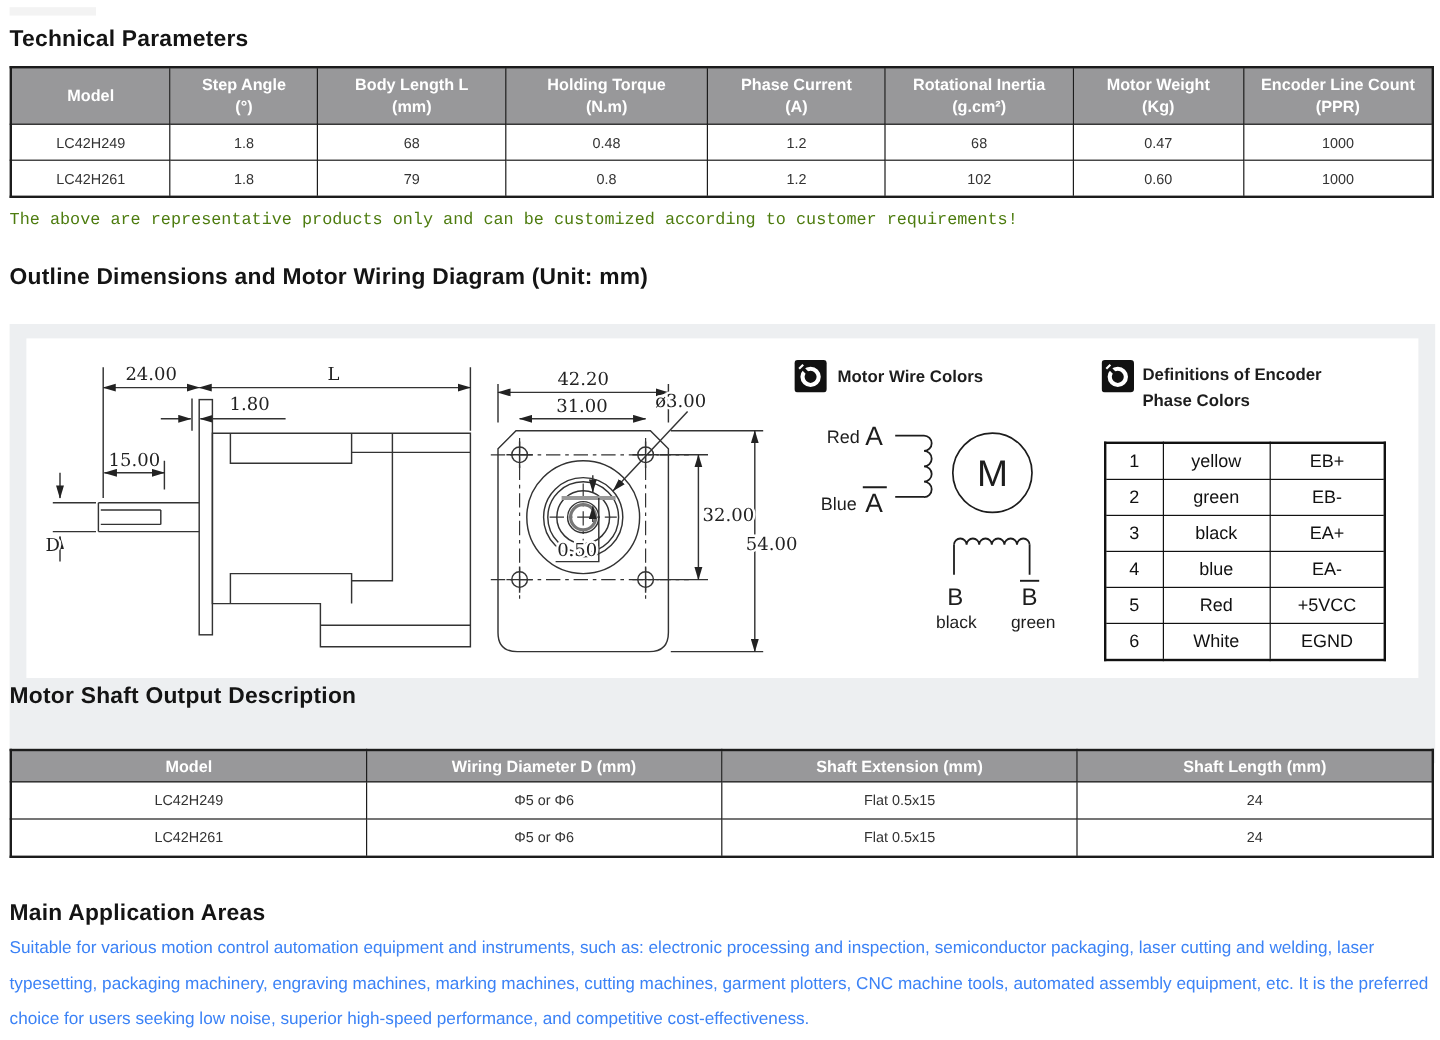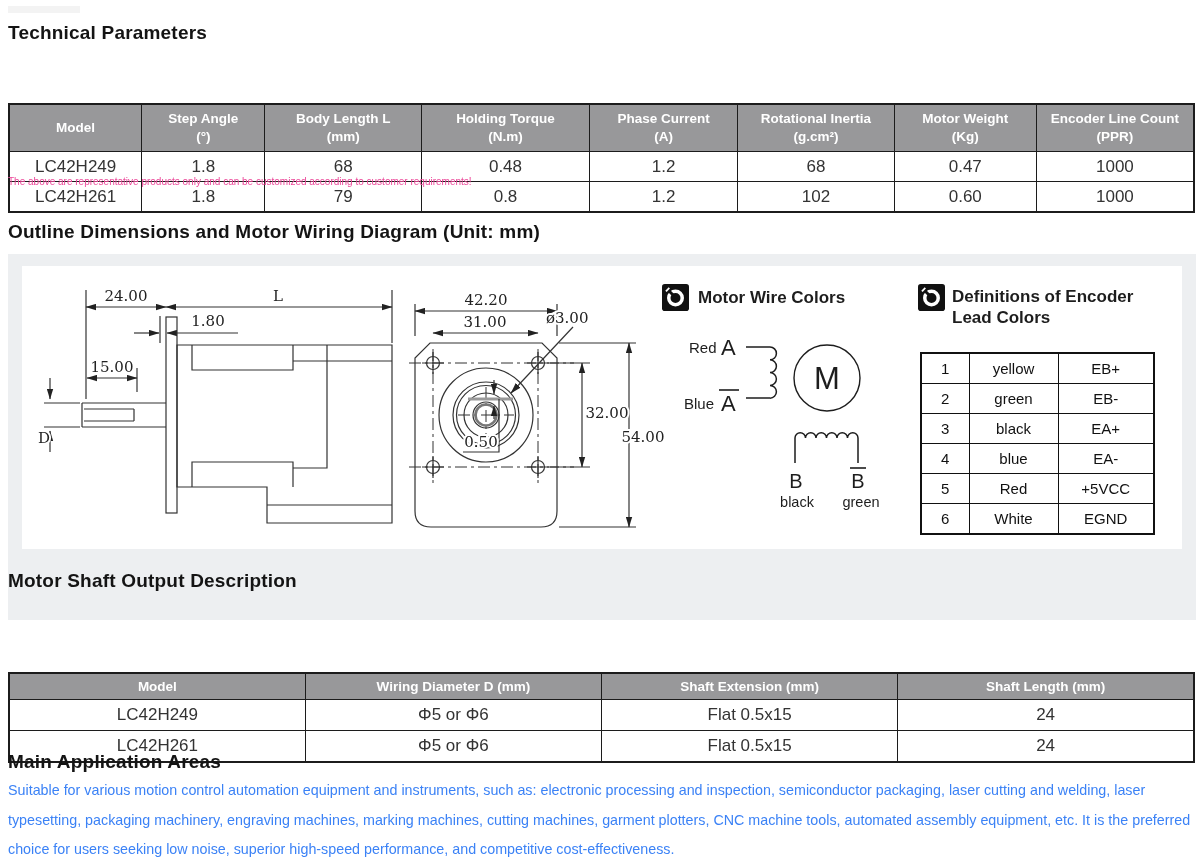--- a/index.html
+++ b/index.html
@@ -2,37 +2,37 @@
 <html><head>
 <meta charset="utf-8">
 <style>
   html,body{margin:0;padding:0;}
   body{width:1200px;height:867px;position:relative;background:#ffffff;
        font-family:"Liberation Sans",sans-serif;overflow:hidden;}
   .abs{position:absolute;}
   .sec-h{font-size:19px;font-weight:bold;color:#141414;letter-spacing:.2px;}
   
   table.params{border-collapse:collapse;table-layout:fixed;width:1187px;
-               border:2px solid #1c1c1c;margin-top:48px;}
+               border:2px solid #1c1c1c;}
   table.params th{background:#98989a;color:#ffffff;font-size:13.5px;font-weight:bold;
                   border:1px solid #1c1c1c;height:46px;line-height:18px;text-align:center;
                   padding:0 2px;}
   table.params td{border:1px solid #1c1c1c;height:29px;text-align:center;
-                  font-size:17px;color:#333333;padding:0 2px;}
+                  font-size:12px;color:#333333;padding:0 2px;}
   table.params2 th{height:25px;}
   table.params2 td{height:30px;}
-  .note{font-size:10px;color:#ec4899;}
+  .note{font-size:14px;color:#4d7c0f;font-family:Liberation Mono, monospace;}
   
   .panel{background:#edeff1;}
   .panel-inner{background:#ffffff;}
   .cad-t{font-family:"DejaVu Serif","Liberation Serif",serif;font-size:15px;fill:#222;
          paint-order:stroke;stroke:#ffffff;stroke-width:4px;}
   .wire-t{font-family:"Liberation Sans",sans-serif;fill:#1d1d1d;
           paint-order:stroke;stroke:#ffffff;stroke-width:3px;}
-  .sec-title{font-size:17px;font-weight:bold;color:#1d1d1d;line-height:21px;}
+  .sec-title{font-size:14px;font-weight:bold;color:#1d1d1d;line-height:21px;}
   
   table.enc{border-collapse:collapse;table-layout:fixed;width:233px;border:2px solid #111;}
   table.enc td{border:1.5px solid #111;height:29px;text-align:center;font-size:15px;
                color:#111;padding:0;}
   
   .apps-body{font-size:14.3px;line-height:29.5px;color:#3b82f6;width:1188px;}
   .frag{background:#f3f3f3;}
 </style>
 </head>
 <body>
@@ -83,21 +83,21 @@
     <td>0.60</td>
     <td>1000</td>
   </tr>
 </tbody>
   </table>
 
 <div class="abs note" style="left:8px;top:176px;">The above are representative products only and can be customized according to customer requirements!</div>
 
 <div class="abs sec-h" style="left:8px;top:221px;">Outline Dimensions and Motor Wiring Diagram (Unit: mm)</div>
 
-<div class="abs panel" style="left:8px;top:254px;width:1188px;height:366px;">
+<div class="abs panel" style="left:8px;top:270px;width:1188px;height:366px;">
   <div class="abs panel-inner" style="left:14px;top:12px;width:1160px;height:283px;">
 
     <svg class="abs" style="left:0;top:0;" width="1160" height="283" viewBox="0 0 1160 283">
       <defs>
         <marker id="ar" viewBox="0 0 10 6" refX="9.5" refY="3" markerWidth="11" markerHeight="7" orient="auto-start-reverse" markerUnits="userSpaceOnUse">
           <path d="M0,0 L10,3 L0,6 Z" fill="#222"></path>
         </marker>
       </defs>
 
       <g stroke="#333" stroke-width="1.2" fill="none">
@@ -224,21 +224,21 @@
     <div class="abs sec-title" style="left:676px;top:21px;">Motor Wire Colors</div>
 
     <svg class="abs" style="left:896px;top:18px;" width="27" height="27" viewBox="0 0 24 24">
       <rect x="0" y="0" width="24" height="24" rx="2.5" fill="#111"></rect>
       <circle cx="12" cy="12.5" r="6" fill="none" stroke="#fff" stroke-width="3.1"></circle>
       <line x1="2.5" y1="2.5" x2="10.5" y2="10.5" stroke="#111" stroke-width="2.6"></line>
       <line x1="3.5" y1="6.5" x2="6.5" y2="3.5" stroke="#fff" stroke-width="1.6"></line>
     </svg>
     <div class="abs sec-title" style="left:930px;top:20px;">
       <span>Definitions of Encoder</span><br>
-      <span>Lead Colors</span>
+      <span>Phase Colors</span>
     </div>
 
     <table class="enc abs" style="left:898px;top:86px;">
       <colgroup>
           <col style="width:48px">
           <col style="width:89px">
           <col style="width:96px">
         </colgroup>
       <tbody>
           <tr>

